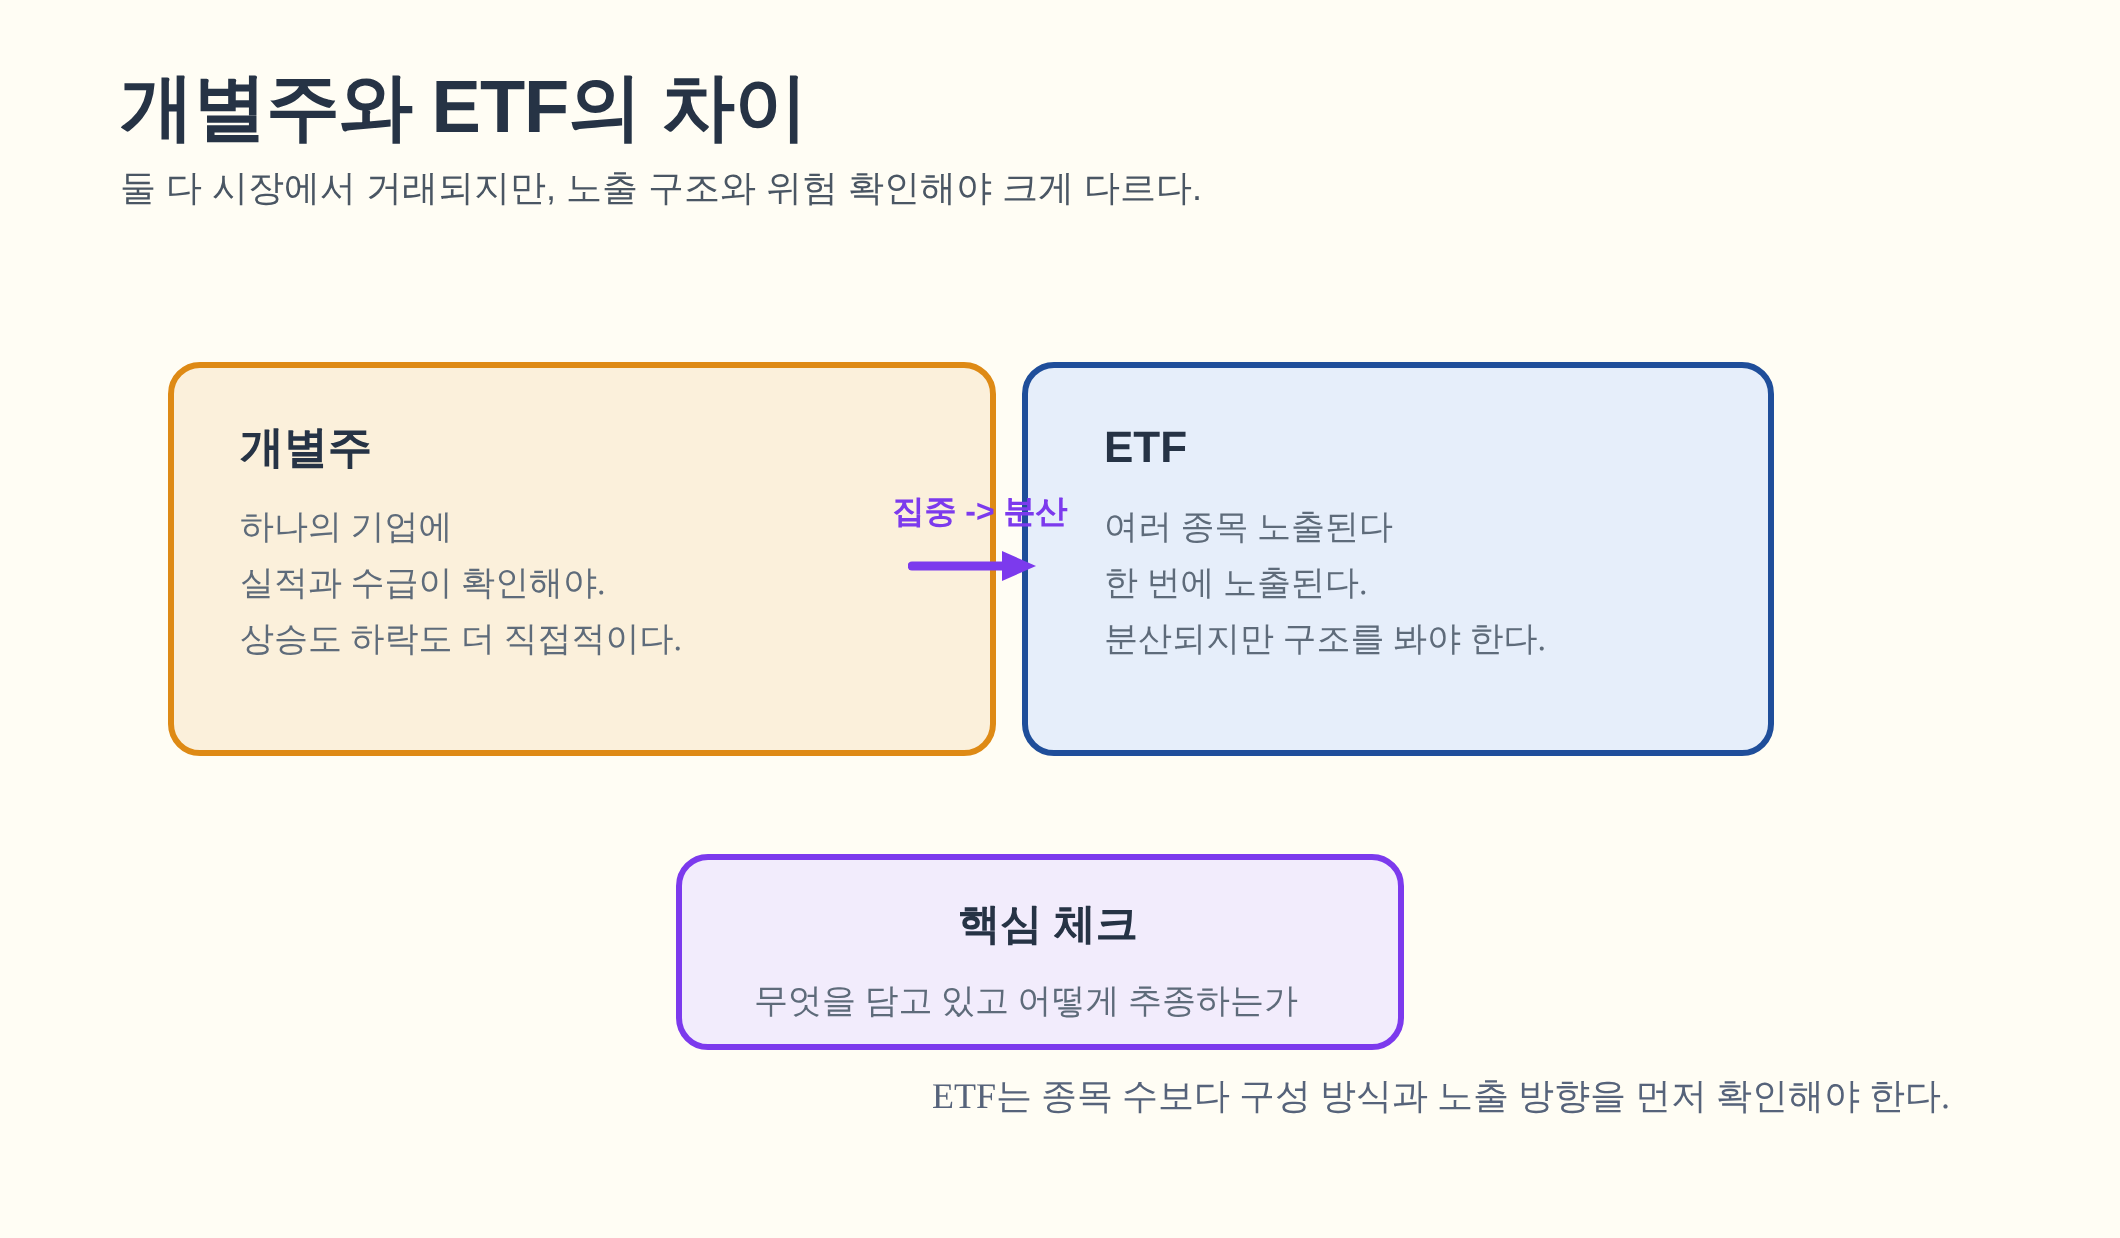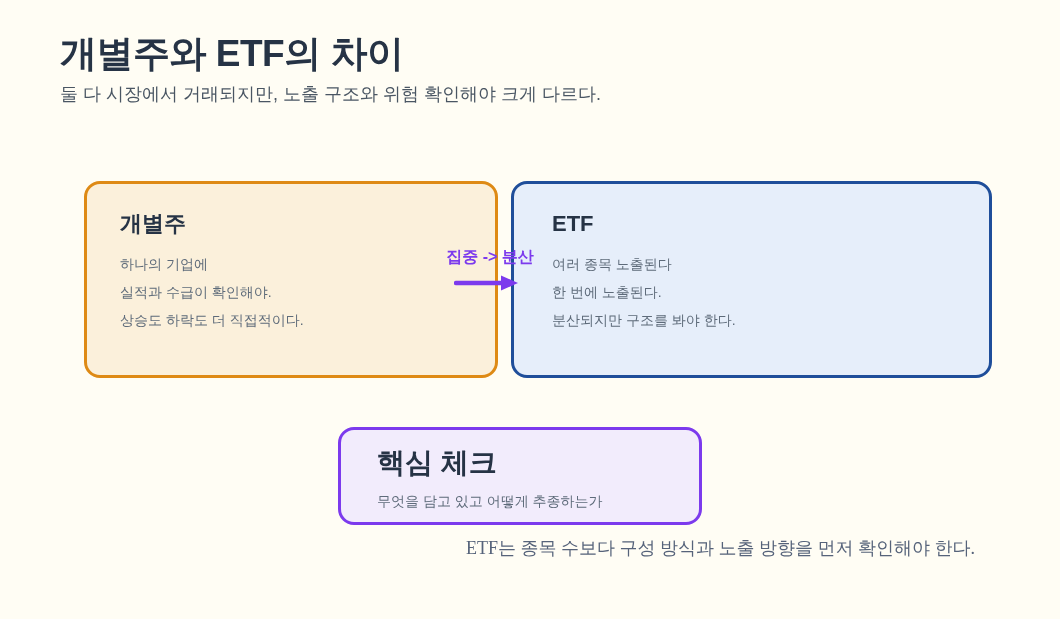--- a/index.html
+++ b/index.html
@@ -25,42 +25,43 @@
   .card {
     position: absolute; box-sizing: border-box;
     border-radius: 16px; border: 3px solid;
     z-index: 1;
   }
   .card h2 {
     margin: 0; font-size: 22px; line-height: 28px; font-weight: 800;
     color: var(--heading-text, #263345);
   }
   .card .card-body {
-    margin-top: 12px; font-size: 14px; line-height: 28px;
+    margin-top: 12px; font-size: 17px; line-height: 28px;
     color: var(--body-text, #5E6B7A);
+    font-family: Liberation Serif, serif;
   }
   .card-stock {
     left: 84px; top: 181px; width: 414px; height: 197px;
     background: var(--stock-bg, #FBF0DB);
     border-color: var(--stock-border, #DE8A15);
     padding: 26px 28px 0 33px;
   }
   .card-etf {
-    left: 511px; top: 181px; width: 481px; height: 197px;
+    left: 511px; top: 181px; width: 376px; height: 197px;
     background: var(--etf-bg, #E6EEFA);
     border-color: var(--etf-border, #1F4E9A);
     padding: 26px 28px 0 38px;
   }
   .card-check {
     left: 338px; top: 427px; width: 364px; height: 98px;
     background: var(--check-bg, #F2ECFC);
     border-color: var(--accent-purple, #7C3AED);
     padding: 19px 28px 0 36px;
   }
-  .card-check h2 { font-size: 28px; line-height: 27px; }
+  .card-check h2 { font-size: 21px; line-height: 27px; text-align: center; }
   .card-check .card-body { margin-top: 13px; line-height: 24px; }
   .arrow-label {
     position: absolute; left: 427px; top: 247px; width: 126px;
     text-align: center; font-size: 16px; line-height: 20px; font-weight: 600;
     color: var(--accent-purple, #7C3AED);
     z-index: 3; white-space: nowrap;
   }
   .arrow {
     position: absolute; left: 454px; top: 274px; z-index: 3;
   }

